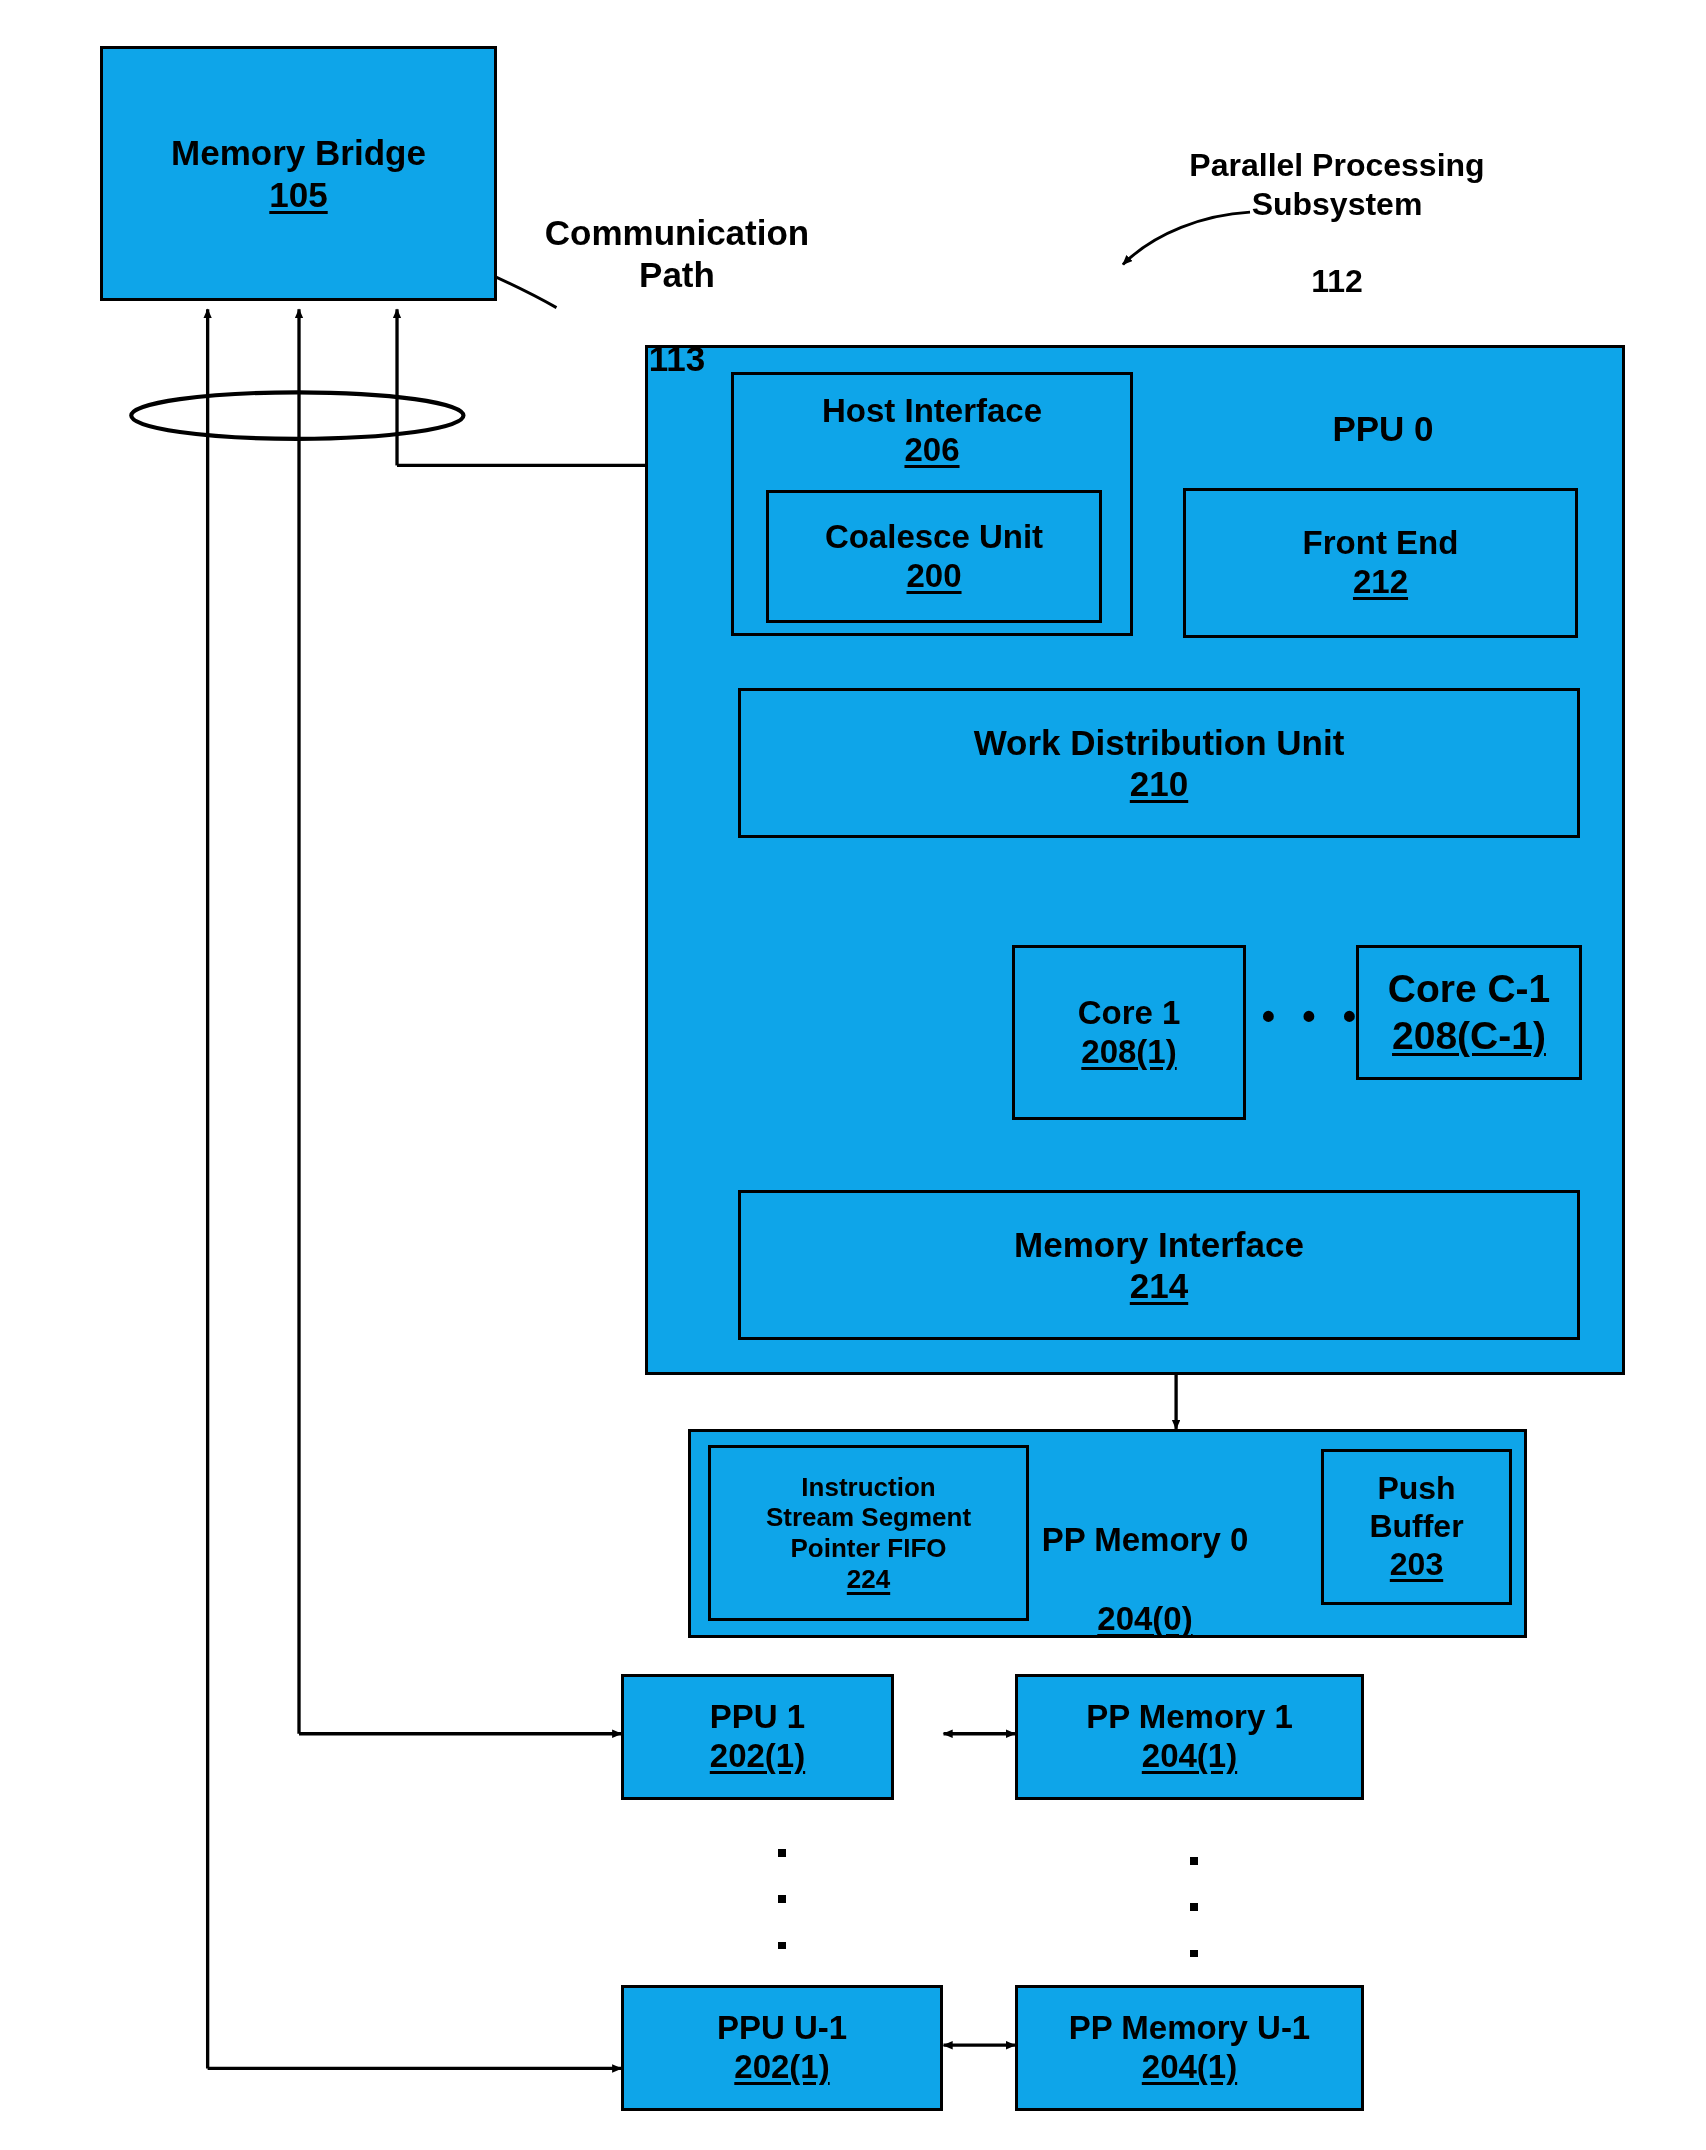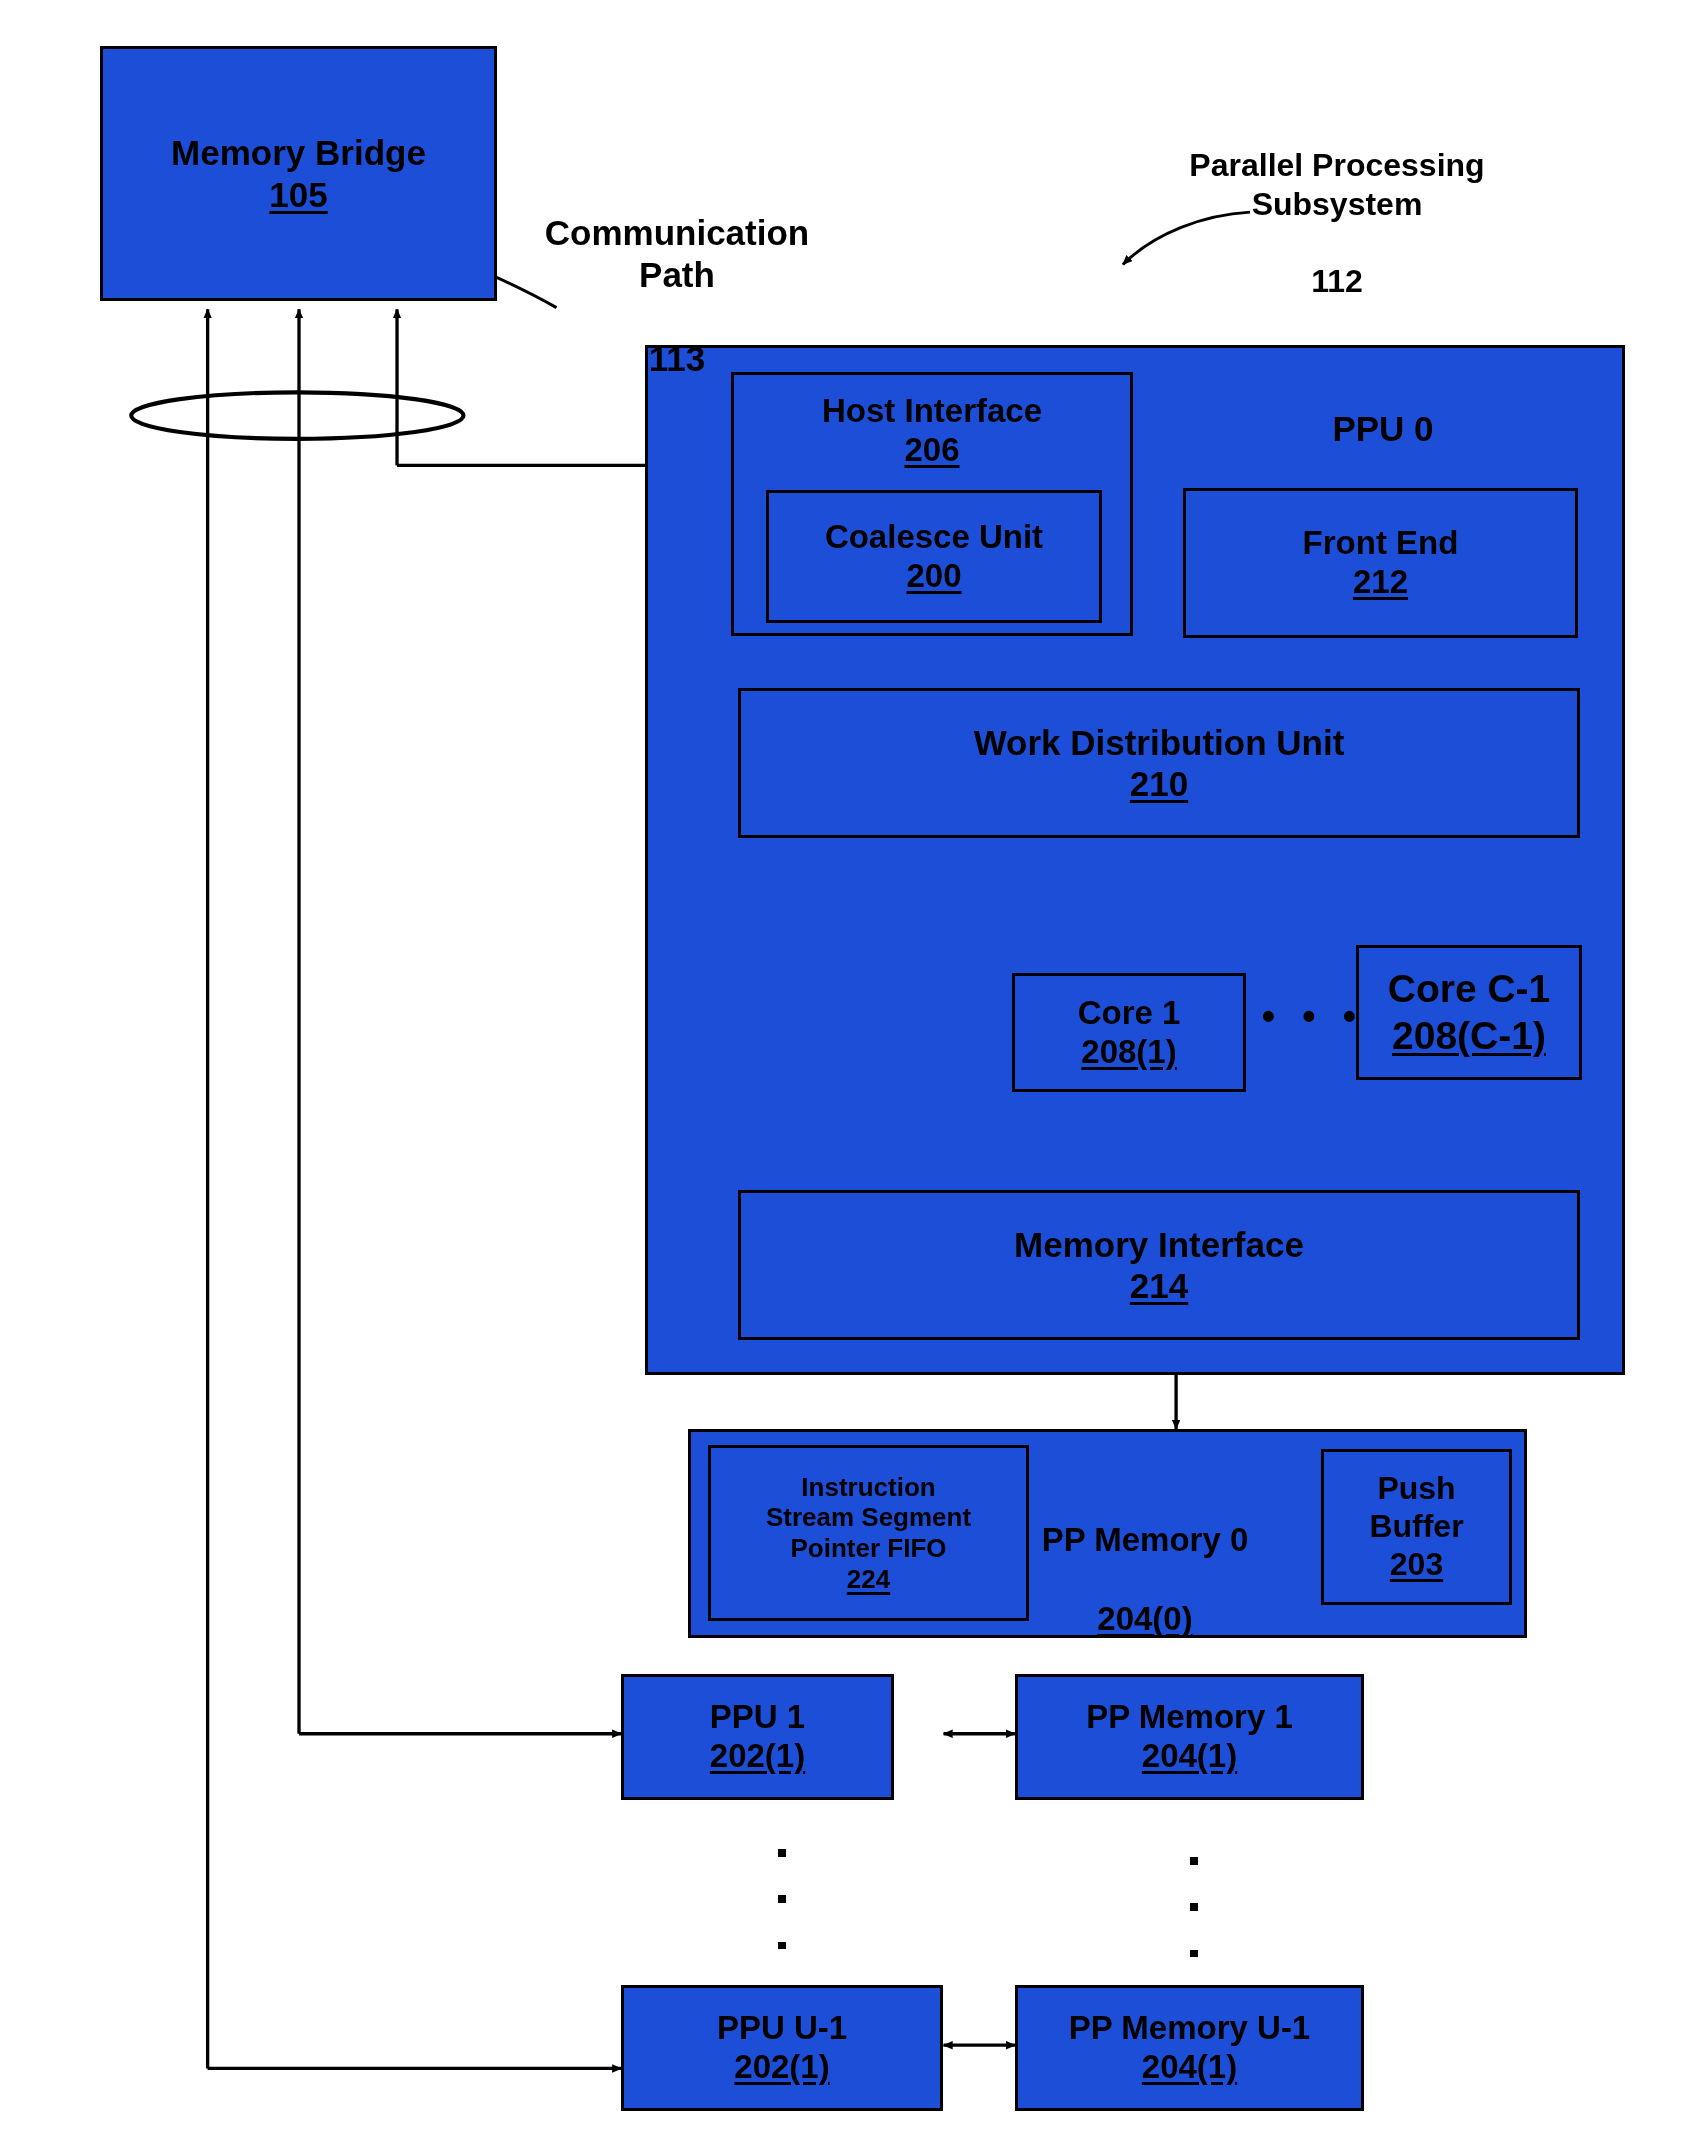--- a/index.html
+++ b/index.html
@@ -21,21 +21,21 @@
     left: 0;
     top: 0;
     width: 1706px;
     height: 2151px;
     pointer-events: none;
   }
   .box {
     position: absolute;
     box-sizing: border-box;
     border: 3.3px solid #000;
-    background: #1d4ed8;
+    background: #0ea5e9;
     display: flex;
     flex-direction: column;
     align-items: center;
     justify-content: center;
     text-align: center;
     font-weight: bold;
     line-height: 1.18;
   }
   .label-line {
     display: block;
@@ -148,21 +148,21 @@
     <span class="label-line">Front End</span>
     <span class="ref">212</span>
   </div>
 
   <div class="box" style="left:738px; top:688px; width:842px; height:150px; font-size:35px;">
     <span class="label-line">Work Distribution Unit</span>
     <span class="ref">210</span>
   </div>
 
 
-  <div class="box" style="left:1012px; top:945px; width:234px; height:119px; font-size:33px;margin-top:28px;">
+  <div class="box" style="left:1012px; top:945px; width:234px; height:175px; font-size:33px;">
     <span class="label-line">Core 1</span>
     <span class="ref">208(1)</span>
   </div>
 
   <div class="dots-h" style="left:1259px; top:995px; width:108px; font-size:38px; text-align:center;">• • •</div>
 
   <div class="box" style="left:1356px; top:945px; width:226px; height:135px; font-size:39px;">
     <span class="label-line">Core C-1</span>
     <span class="ref">208(C-1)</span>
   </div>

